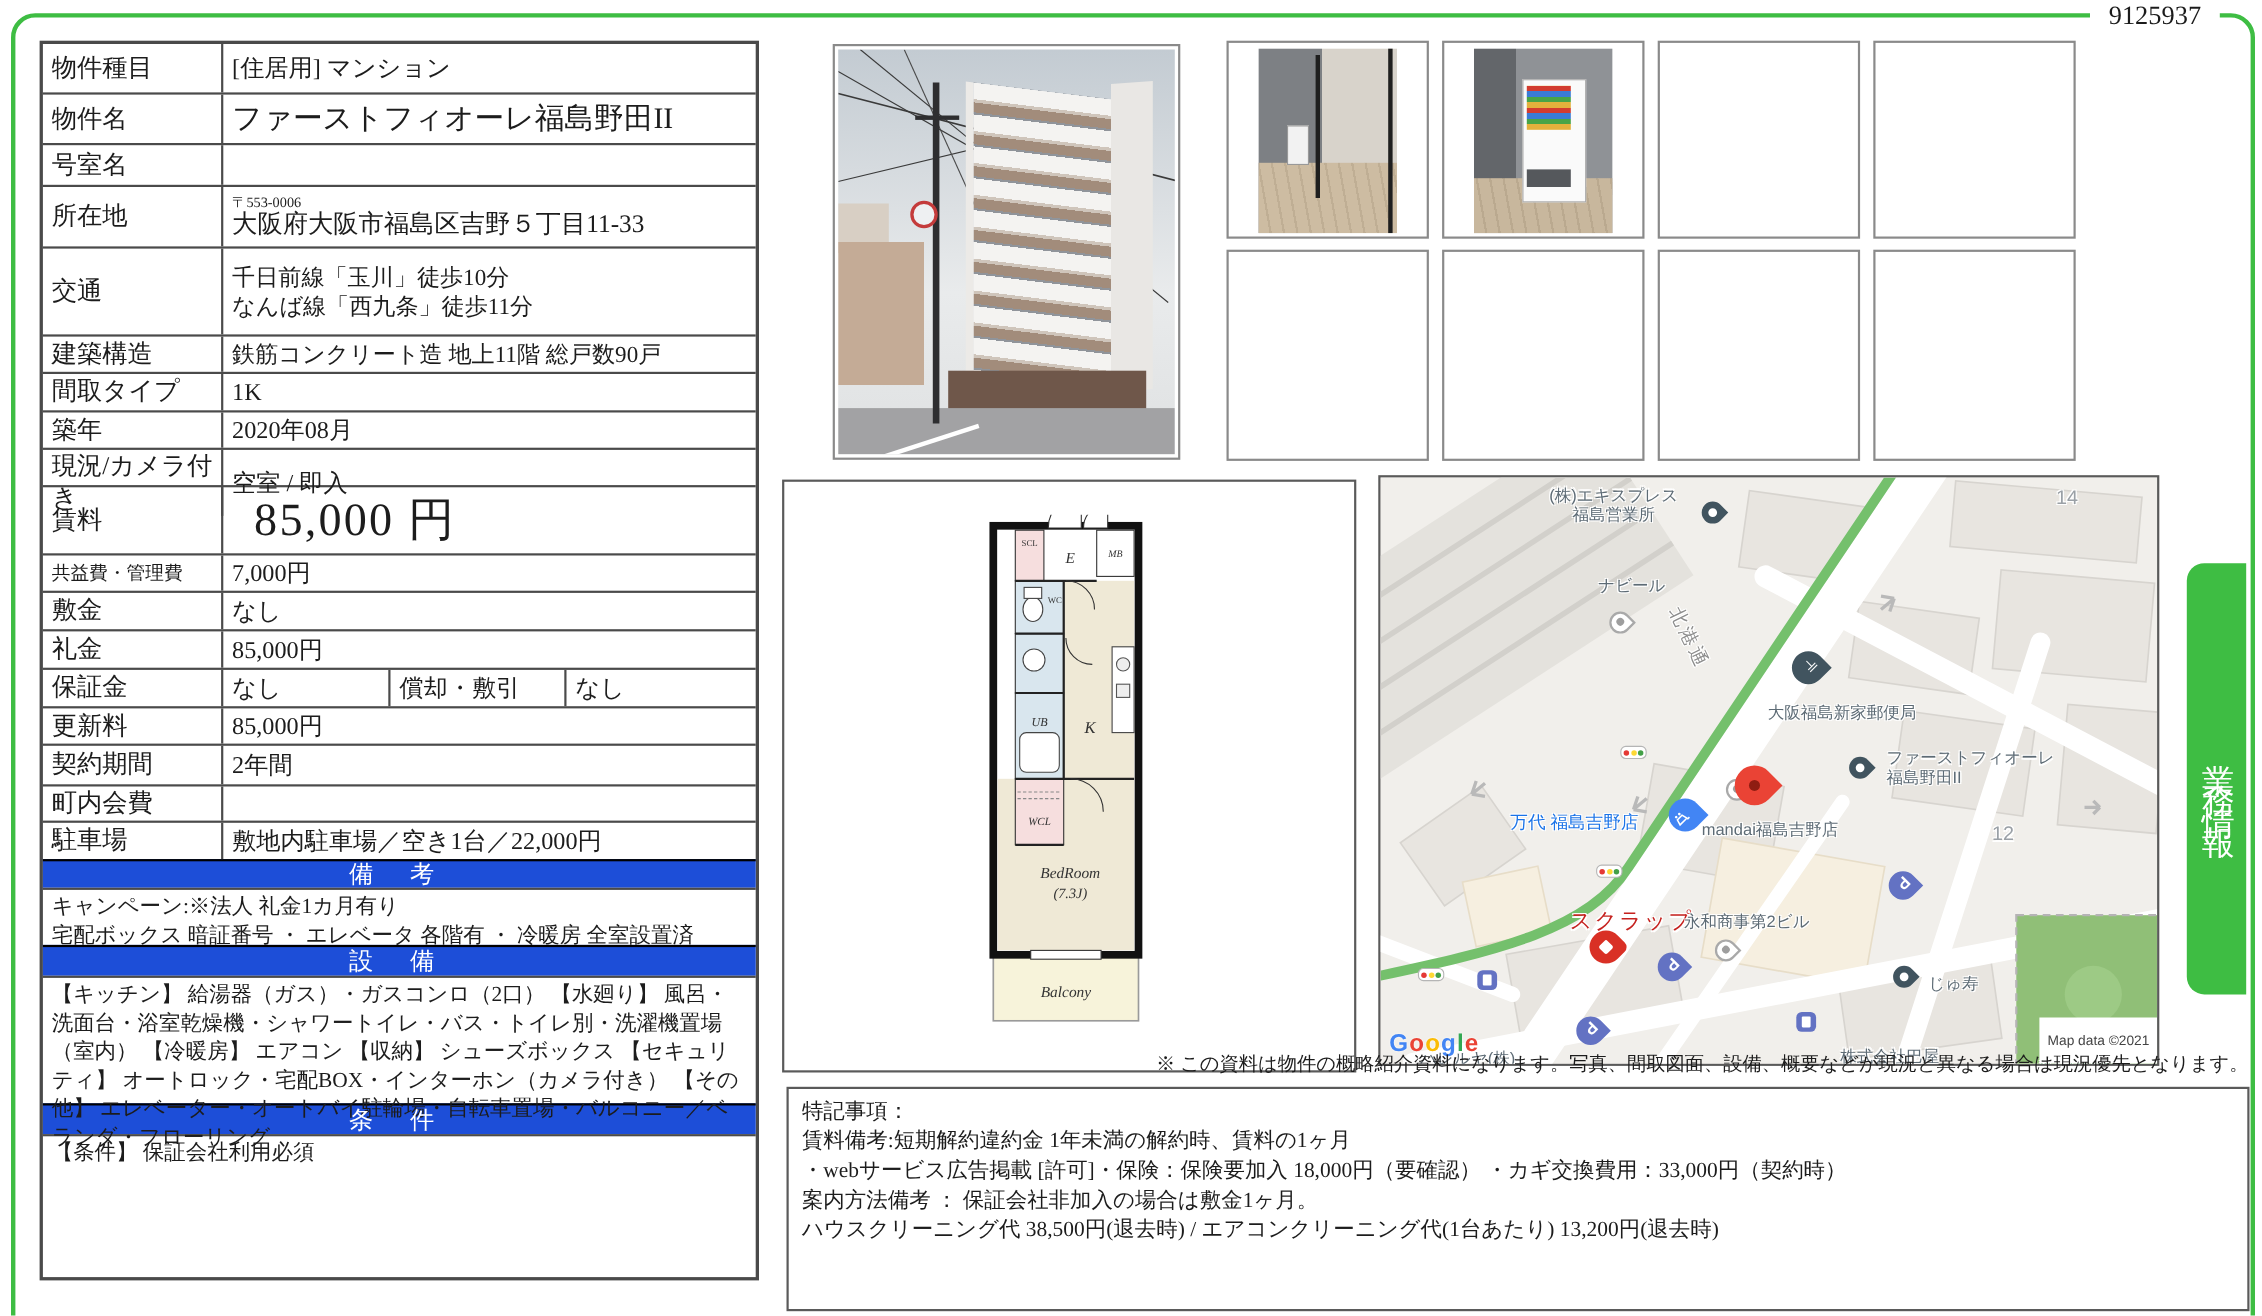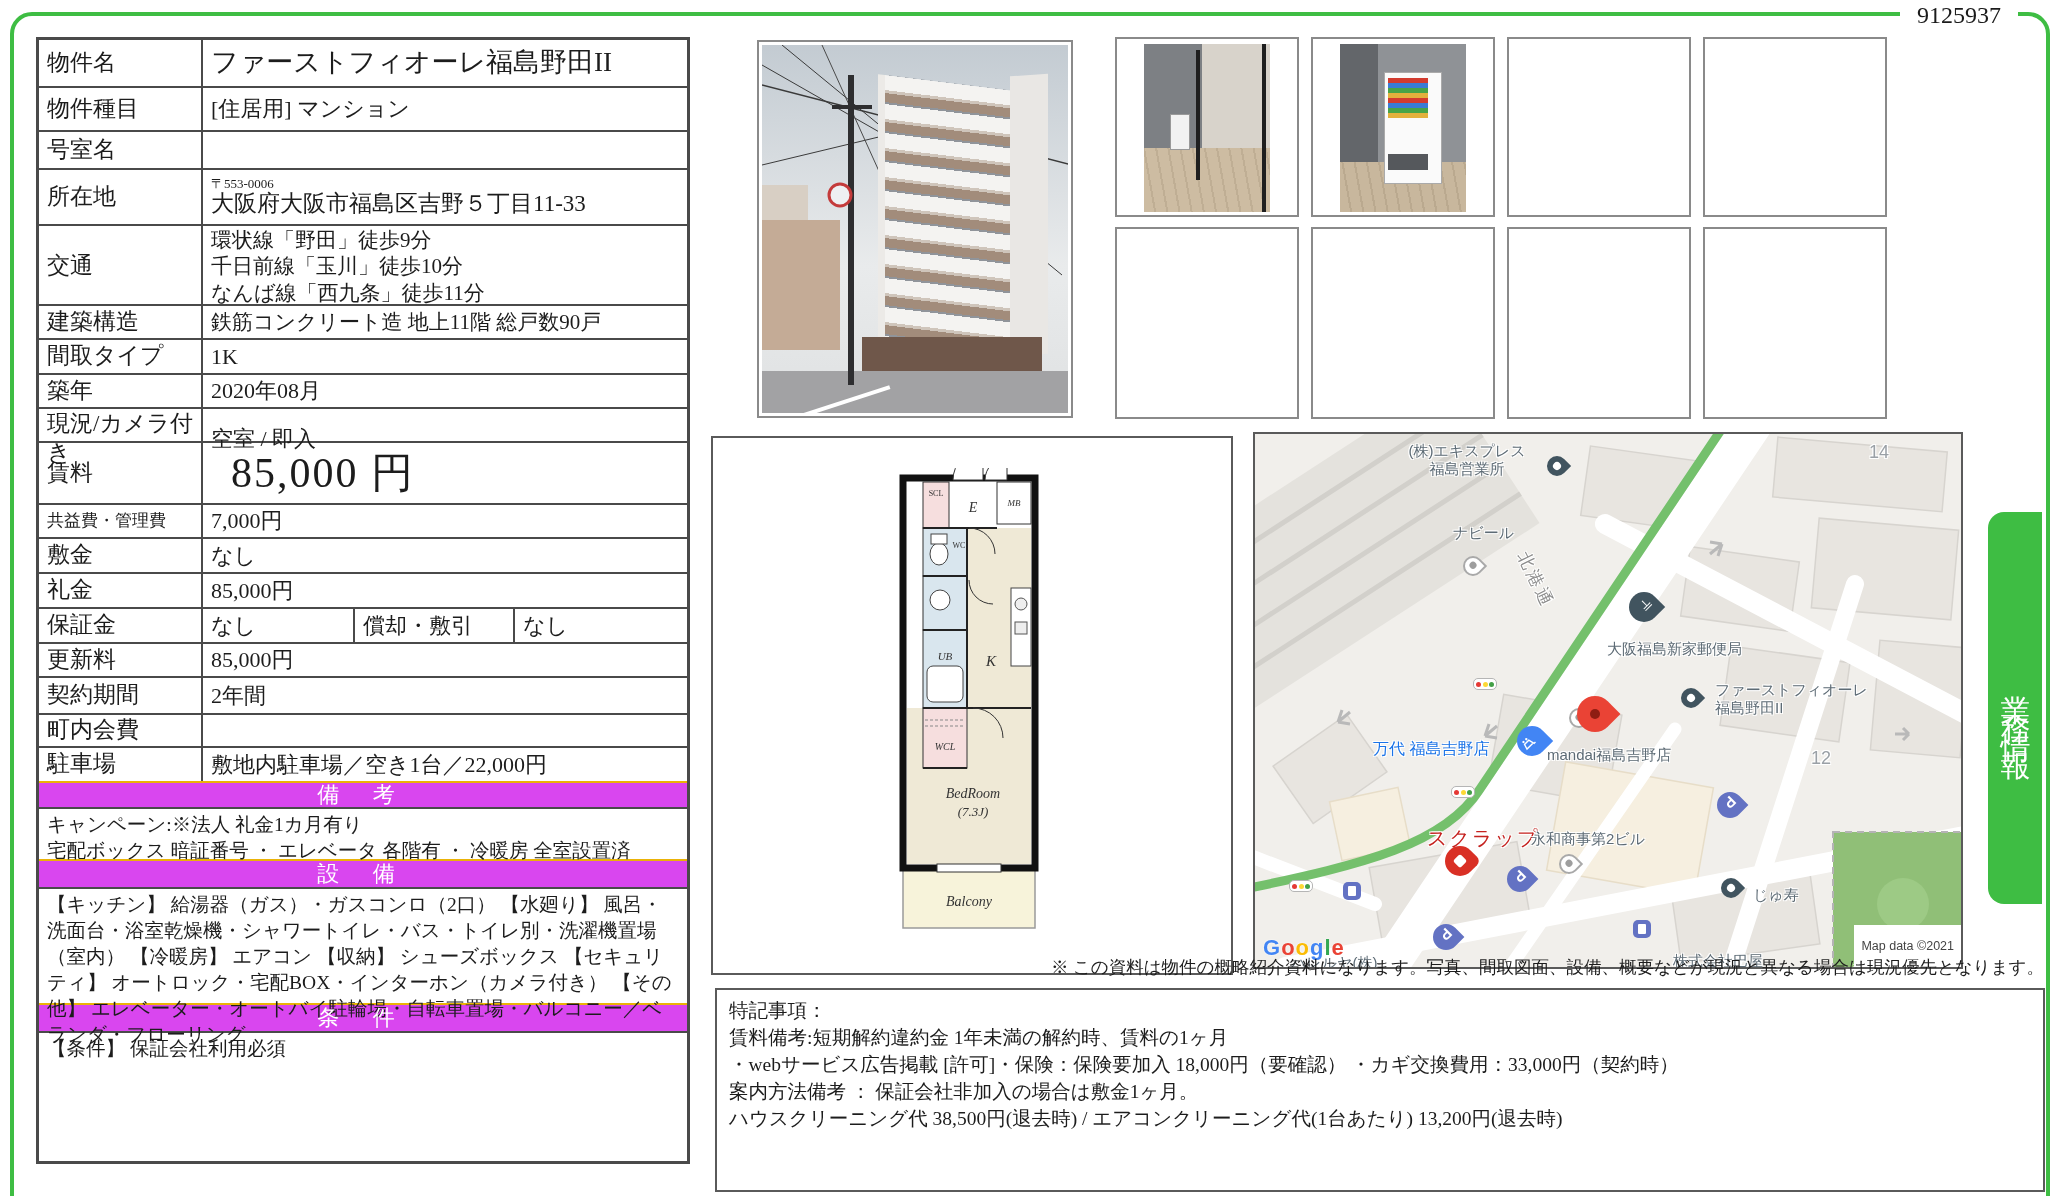--- a/index.html
+++ b/index.html
@@ -18,22 +18,22 @@
   .trow:first-child{border-top:none;}
   .trow4{grid-template-columns:164px 152px 160px 1fr;}
   .tl,.tv{padding:1px 8px;font-size:22px;align-self:center;line-height:1.25;}
   .tl{border-right:2px solid #4a4a4a;height:100%;display:flex;align-items:center;box-sizing:border-box;font-size:23px;}
   .tmid{border-right:2px solid #4a4a4a;height:100%;display:flex;align-items:center;box-sizing:border-box;padding:1px 8px;font-size:22px;}
   .vname{font-size:27px;}
   .vrent{font-size:42px;letter-spacing:2px;padding-left:28px;}
   .vsmall{font-size:13px;line-height:1.1;}
   .vaddr{font-size:23px;line-height:1.15;}
   .vtrans{font-size:21px;line-height:1.25;}
-  .band{background:#d946ef;color:#fff;text-align:center;letter-spacing:14px;font-size:22px;
-        display:flex;align-items:center;justify-content:center;border-top:2px solid #eab308;box-sizing:border-box;}
+  .band{background:#1d4ed8;color:#fff;text-align:center;letter-spacing:14px;font-size:22px;
+        display:flex;align-items:center;justify-content:center;border-top:2px solid #000000;box-sizing:border-box;}
   .tblock{border-top:2px solid #4a4a4a;box-sizing:border-box;padding:3px 8px;font-size:19.5px;line-height:26px;}
 
   
   .pframe{border:2px solid #8a8a8a;background:#fff;box-sizing:border-box;}
   .bigframe{left:757px;top:40px;width:316px;height:378px;padding:3px;}
   .cell{background:#fff;}
   .cellphoto{width:126px;height:168px;margin:5px auto 0 auto;position:relative;overflow:hidden;}
 
   
   .bart{width:100%;height:100%;position:relative;overflow:hidden;
@@ -118,42 +118,41 @@
            font-family:"Liberation Sans",sans-serif;}
 </style>
 </head>
 <body>
 
 <div class="abs green-border"></div>
 <div class="abs ref-mask"></div>
 <div class="abs ref-number">9125937</div>
 
 <div class="abs ptable">
+  <div class="trow" style="height:44px">
+    <div class="tl">物件種目</div>
+    <div class="tv">[住居用]  マンション</div>
+  </div>
   <div class="trow" style="height:46px">
     <div class="tl">物件名</div>
     <div class="tv vname">ファーストフィオーレ福島野田II</div>
-  </div>
-  <div class="trow" style="height:44px">
-    <div class="tl">物件種目</div>
-    <div class="tv">[住居用]  マンション</div>
   </div>
   <div class="trow" style="height:38px">
     <div class="tl">号室名</div>
   </div>
   <div class="trow" style="height:56px">
     <div class="tl">所在地</div>
     <div class="tv">
       <div class="vsmall">〒553-0006</div>
       <div class="vaddr">大阪府大阪市福島区吉野５丁目11-33</div>
     </div>
   </div>
   <div class="trow" style="height:80px">
     <div class="tl">交通</div>
     <div class="tv vtrans">
-      <div>環状線「野田」徒歩9分</div>
       <div>千日前線「玉川」徒歩10分</div>
       <div>なんば線「西九条」徒歩11分</div>
     </div>
   </div>
   <div class="trow" style="height:34px">
     <div class="tl">建築構造</div>
     <div class="tv" style="font-size:21px">鉄筋コンクリート造 地上11階 総戸数90戸</div>
   </div>
   <div class="trow" style="height:35px">
     <div class="tl">間取タイプ</div>

